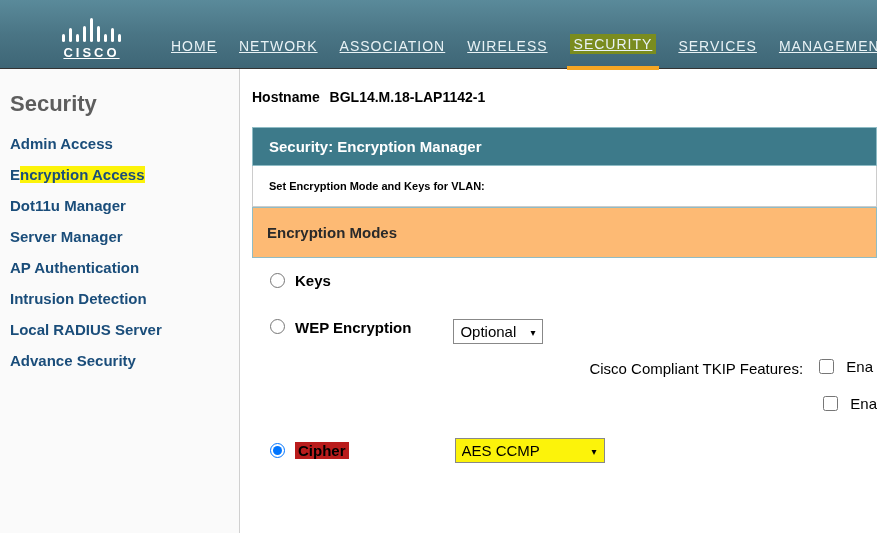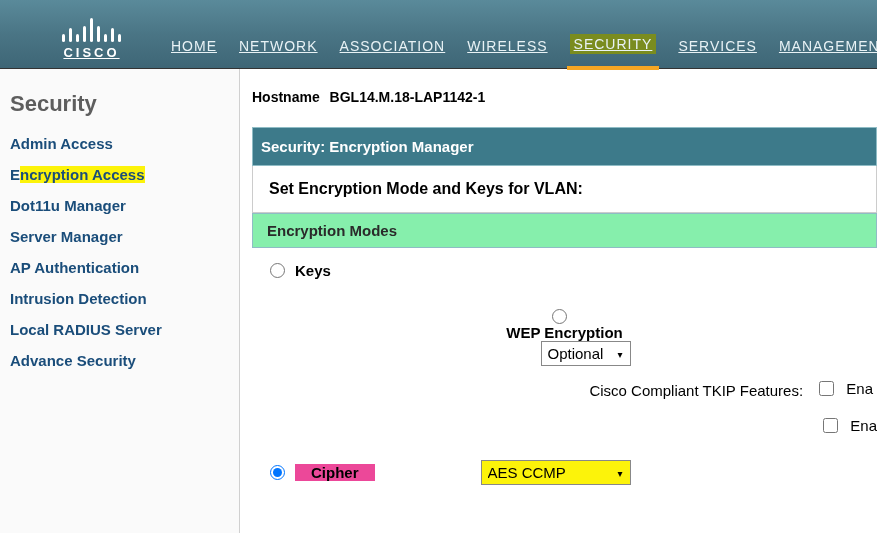--- a/index.html
+++ b/index.html
@@ -126,40 +126,40 @@
     .hostname-value {
       font-weight: bold;
       margin-left: 6px;
     }
     
     .panel-header {
       background: #3d7a8a;
       color: #fff;
       font-weight: bold;
       font-size: 15px;
-      padding: 10px 8px;
+      padding: 10px 16px;
       border: 1px solid #8fbcc5;
     }
     
     .panel-subheader {
       background: #fff;
       color: #000;
       font-weight: bold;
-      font-size: 16px;
+      font-size: 11px;
       padding: 14px 16px;
       border: 1px solid #ccc;
       border-top: none;
     }
     
     .section-header {
-      background: #86efac;
+      background: #fdba74;
       color: #2a2a2a;
       font-weight: bold;
       font-size: 15px;
-      padding: 8px 14px;
+      padding: 16px 14px;
       border: 1px solid #8fbcc5;
     }
     
     .mode-row {
       padding: 14px 18px 0 18px;
       display: flex;
       align-items: center;
     }
     
     .radio {
@@ -168,29 +168,28 @@
       margin-right: 10px;
     }
     
     .mode-label {
       font-weight: bold;
       font-size: 15px;
       color: #000;
     }
     
     .mode-label.highlighted {
-      background: #ec4899;
-      padding: 0 16px;
+      background: #b91c1c;
+      padding: 0 3px;
     }
     
     .wep-row {
       padding: 30px 18px 0 18px;
       display: flex;
-      align-items: center;
-      flex-direction: column;
+      align-items: flex-start;
     }
     
     .select-wrap {
       position: relative;
       display: inline-block;
       margin-left: 42px;
     }
     
     .select-wrap.cipher {
       margin-left: 106px;

